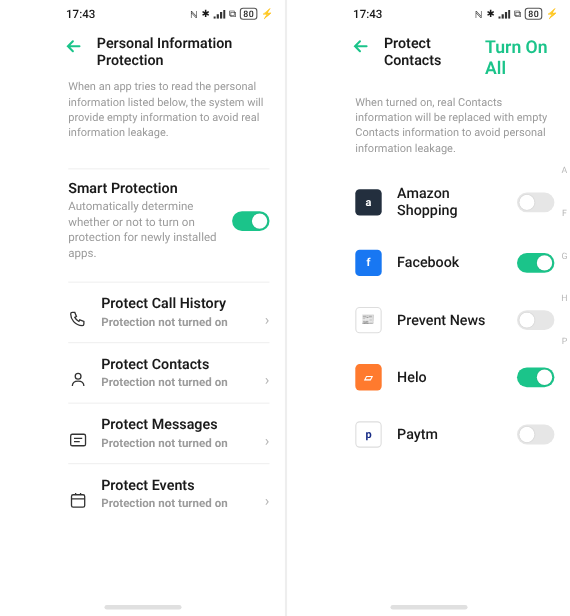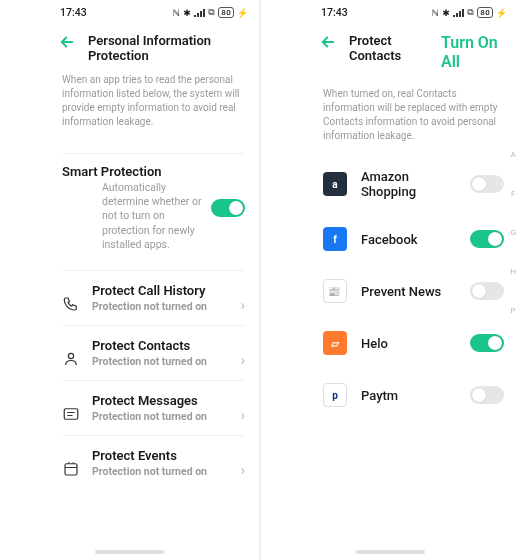--- a/index.html
+++ b/index.html
@@ -69,21 +69,21 @@
     width:18px; height:18px; display:flex; align-items:center; justify-content:center;
     flex-shrink:0;
   }
   .row-main { flex:1; min-width:0; }
   .row-title { font-size:13px; font-weight:600; }
   .row-sub { font-size:10.5px; color: var(--muted); margin-top:2px;font-weight:bold;}
   .chevron { color: var(--faint); font-size:14px; }
 
   .smart-row { padding: 10px 0 18px; display:flex; align-items:center; gap:4px;}
   .smart-title { font-size:13px; font-weight:600; }
-  .smart-sub { font-size:10.5px; color: var(--muted); margin-top:2px; max-width:180px; line-height:1.35;margin-left:40px;}
+  .smart-sub { font-size:10.5px; color: var(--muted); margin-top:2px; max-width:180px; line-height:1.35;}
   .toggle {
     width:34px; height:18px; border-radius:10px; position:relative; cursor:pointer; flex-shrink:0;
   }
   .toggle .knob {
     width:14px; height:14px; background:#fff; border-radius:50%; position:absolute; top:2px;
     box-shadow: 0 0 1px rgba(0,0,0,0.25);
     transition: left 0.15s;
   }
   .toggle.on { background: var(--accent); }
   .toggle.on .knob { left:18px; }

